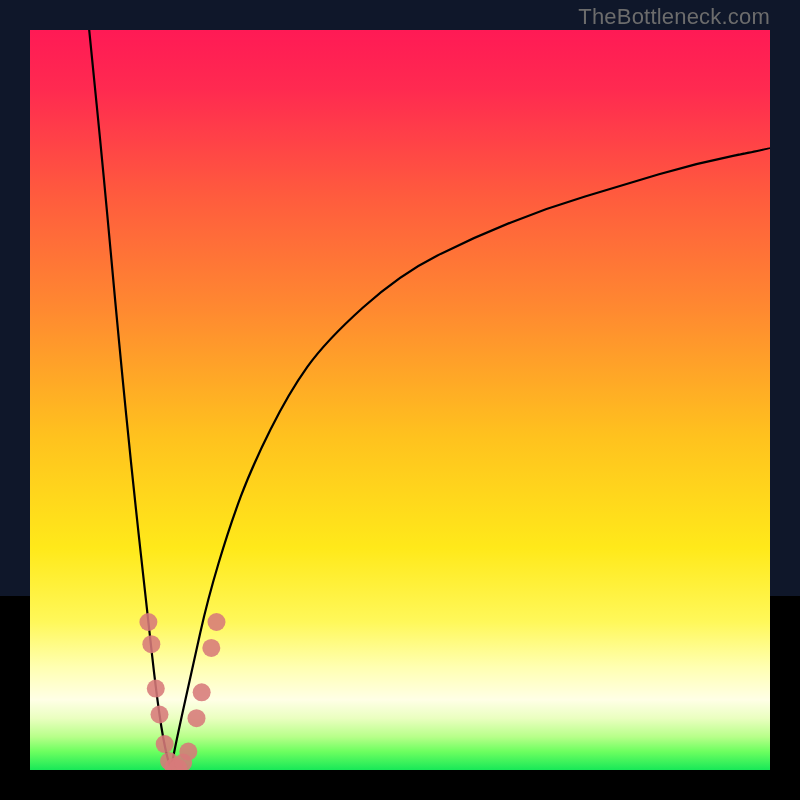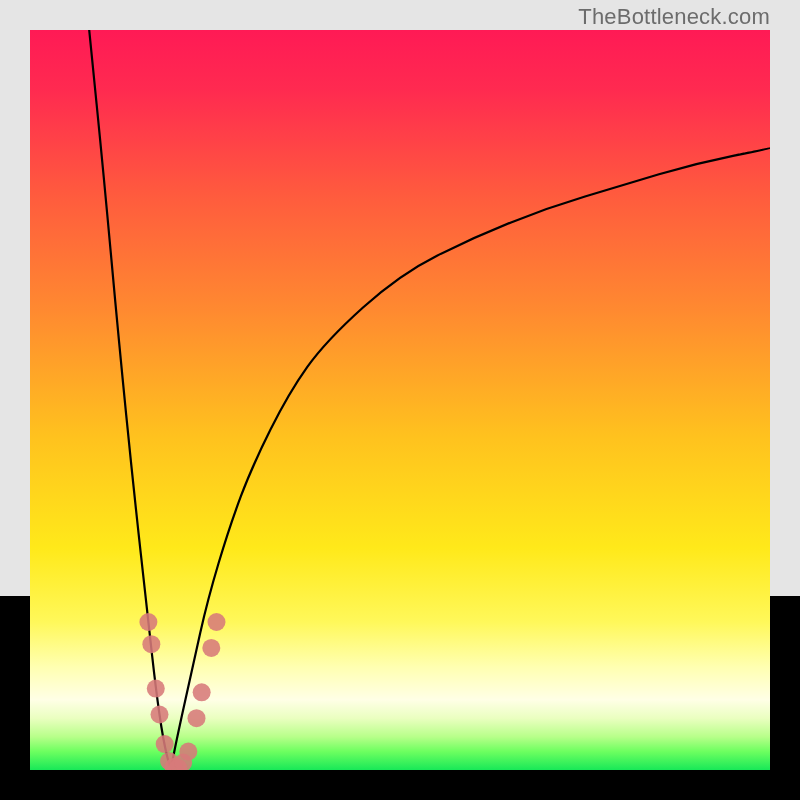--- a/index.html
+++ b/index.html
@@ -8,21 +8,21 @@
     width: 800px;
     height: 800px;
     overflow: hidden;
     background: #000;
     font-family: Arial, Helvetica, sans-serif;
   }
   .frame {
     position: relative;
     width: 800px;
     height: 596px;
-    background: #e5e5e5;
+    background: #0f172a;
   }
   .plot-area {
     position: absolute;
     left: 30px;
     top: 30px;
     width: 740px;
     height: 740px;
     overflow: hidden;
   }
   .gradient-bg {

